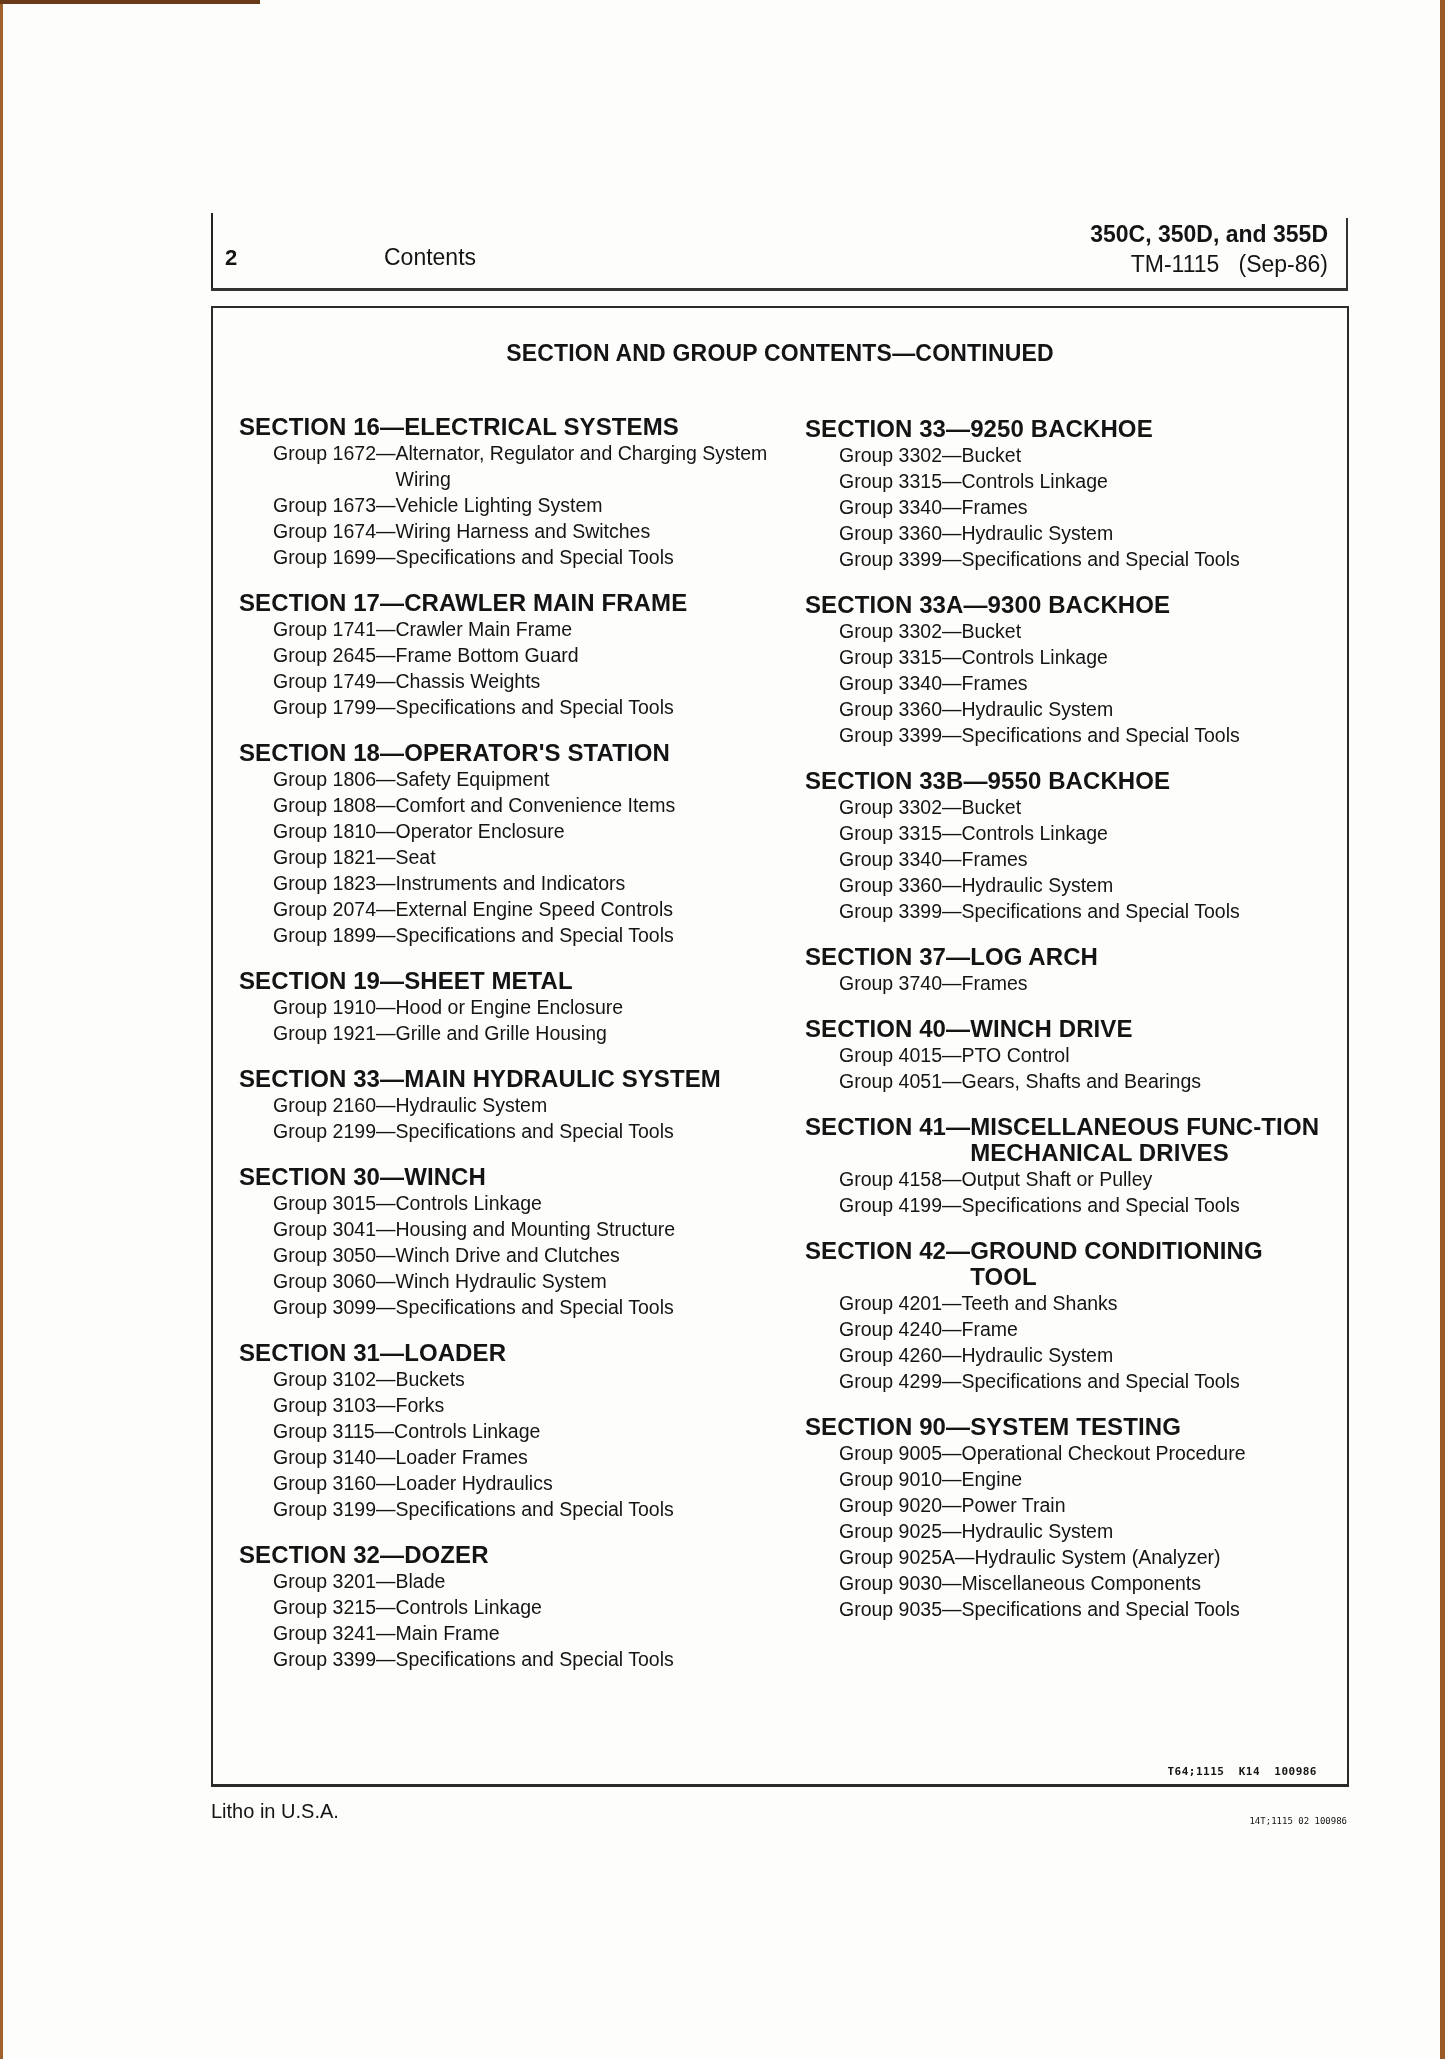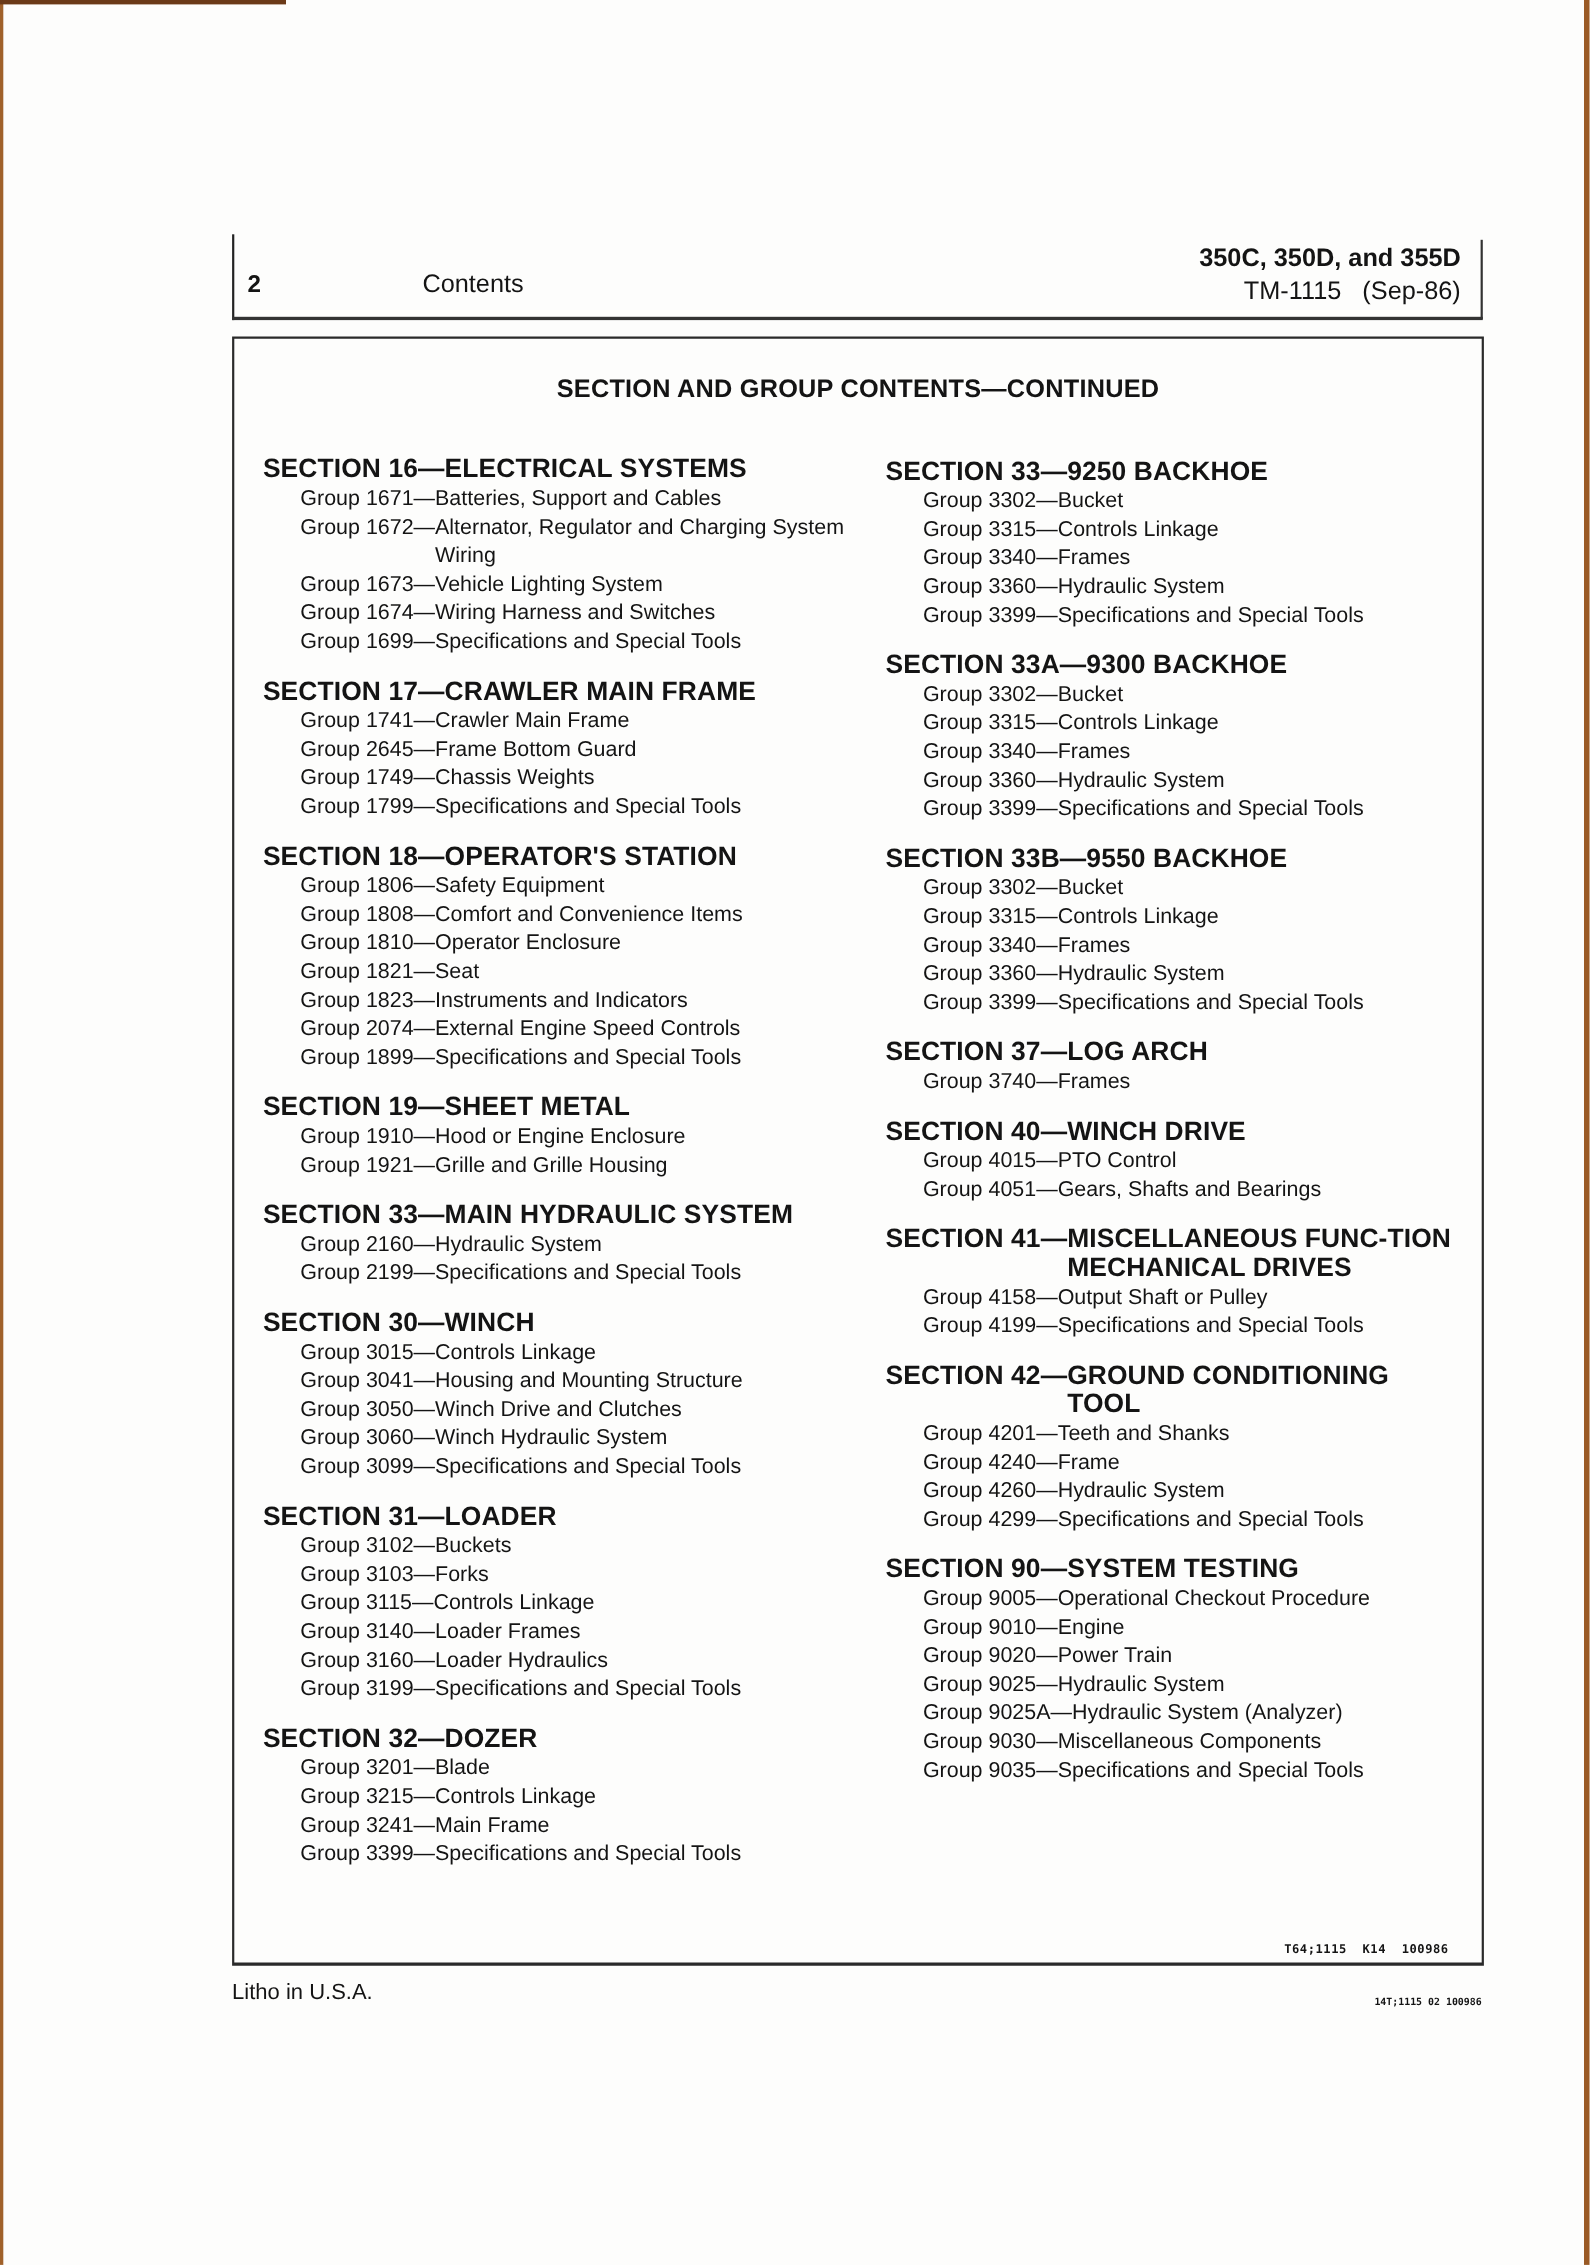--- a/index.html
+++ b/index.html
@@ -35,21 +35,21 @@
   .section { margin-bottom:20px; }
   .sec-head { font-size:24px; font-weight:bold; line-height:26px; letter-spacing:0.1px; display:flex; }
   .sec-head .num { white-space:pre; }
   .sec-head .name { flex:1; }
   .grp { font-size:19.5px; line-height:26px; padding-left:34px; display:flex; }
   .grp .gnum { white-space:pre; }
   .grp .gname { flex:1; }
 
   .code-inbox { position:absolute; right:30px; bottom:6px; font-family:"DejaVu Sans Mono", monospace; font-size:11px; font-weight:bold; letter-spacing:0.5px; }
   .litho { position:absolute; left:211px; top:1800px; font-size:20px; }
-  .code-out { position:absolute; right:98px; top:1816px; font-family:"DejaVu Sans Mono", monospace; font-size:9px; font-weight:bold; }
+  .code-out { position:absolute; right:98px; top:1816px; font-family:"DejaVu Sans Mono", monospace; font-size:9px; font-weight:normal; }
 </style>
 </head>
 <body>
 
 <div class="edge-l"></div>
 <div class="edge-r"></div>
 <div class="edge-t"></div>
 
 <div class="hdr-left-line"></div>
 <div class="hdr-bottom-line"></div>
@@ -64,24 +64,20 @@
 
 <div class="box">
   <div class="box-title">SECTION AND GROUP CONTENTS—CONTINUED</div>
   <div class="col left" id="col-left">
       <div class="section">
         <div class="sec-head">
           <span class="num">SECTION 16—</span>
           <span class="name">ELECTRICAL SYSTEMS</span>
         </div>
         <div class="grp">
-          <span class="gnum">Group 1671—</span>
-          <span class="gname">Batteries, Support and Cables</span>
-        </div>
-        <div class="grp">
           <span class="gnum">Group 1672—</span>
           <span class="gname">Alternator, Regulator and Charging System Wiring</span>
         </div>
         <div class="grp">
           <span class="gnum">Group 1673—</span>
           <span class="gname">Vehicle Lighting System</span>
         </div>
         <div class="grp">
           <span class="gnum">Group 1674—</span>
           <span class="gname">Wiring Harness and Switches</span>

